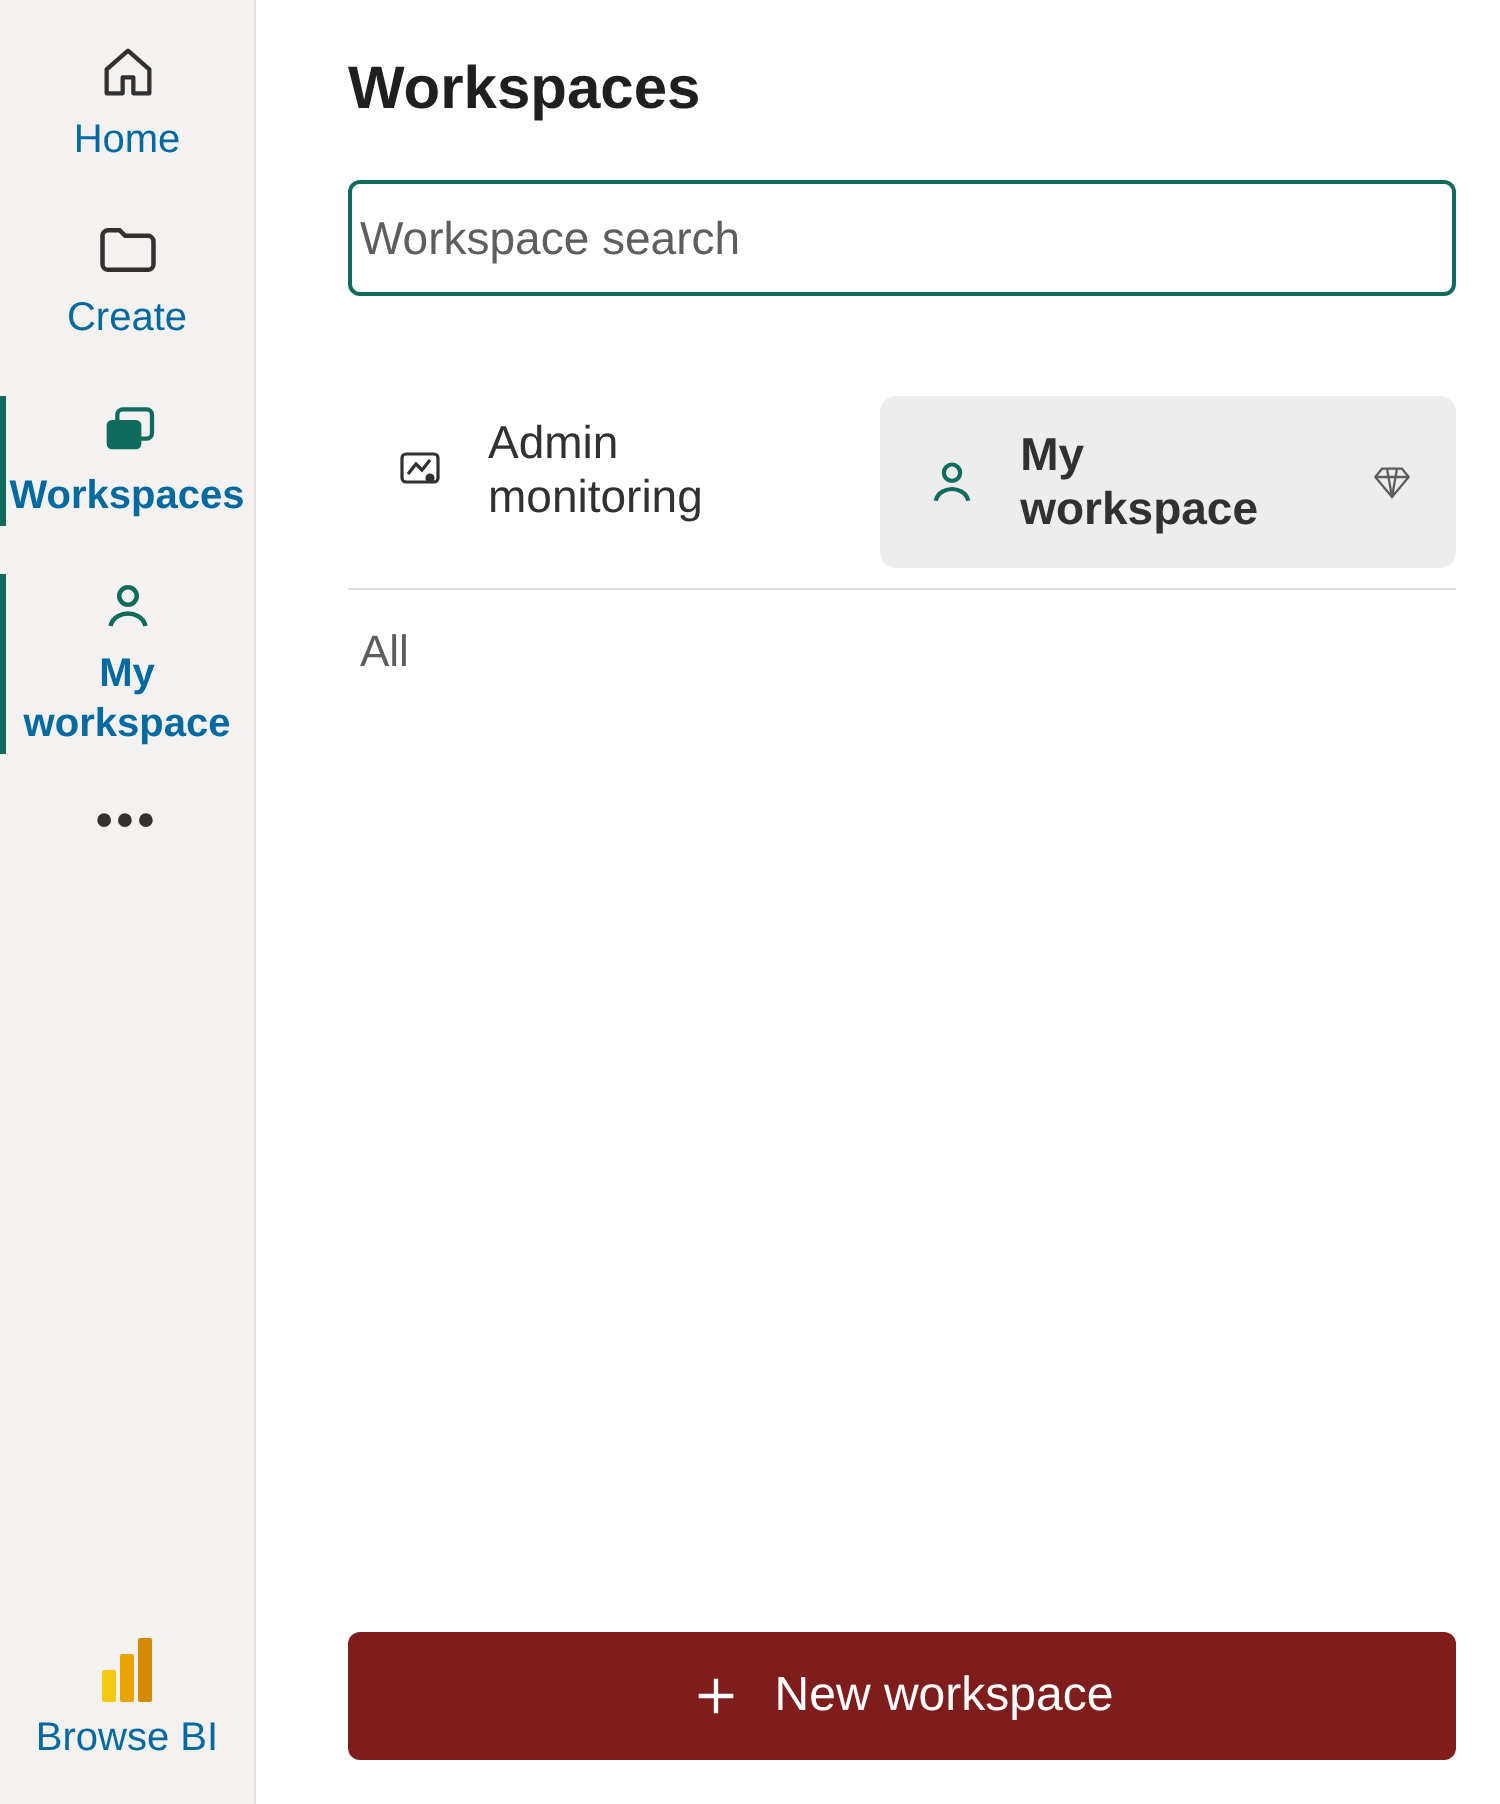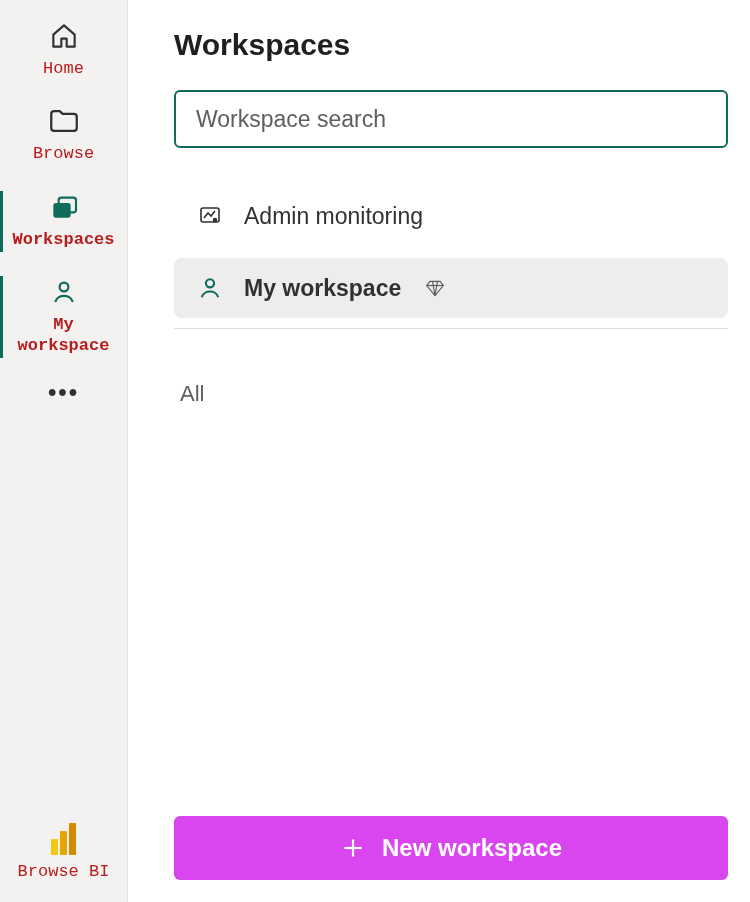--- a/index.html
+++ b/index.html
@@ -43,25 +43,24 @@
       position: relative;
     }
     .nav-item .icon-wrap {
       height: 36px;
       display: flex;
       align-items: center;
       justify-content: center;
       margin-bottom: 4px;
     }
     .nav-item .label {
-      font-size: 17px;
+      font-size: 20px;
       text-align: center;
       line-height: 1.25;
-      color: #b91c1c;
-      font-family: Liberation Mono, monospace;
+      color: #0369a1;
     }
     .nav-item.active {
       font-weight: 600;
     }
     .nav-item.active::before {
       content: "";
       position: absolute;
       left: 0;
       top: 12px;
       bottom: 12px;
@@ -93,32 +92,32 @@
       font-size: 30px;
       font-weight: 700;
       color: #201f1e;
       margin-bottom: 28px;
     }
     .search-input {
       width: 100%;
       height: 58px;
       border: 2px solid #0f6b5c;
       border-radius: 6px;
-      padding: 0 20px;
+      padding: 0 4px;
       font-size: 23px;
       color: #701a75;
       outline: none;
       margin-bottom: 38px;
     }
     .search-input::placeholder {
       color: #605e5c;
     }
     .ws-list {
       display: flex;
-      flex-direction: column;
+      flex-direction: row;
     }
     .ws-row {
       display: flex;
       align-items: center;
       gap: 20px;
       padding: 16px 22px;
       border-radius: 8px;
       cursor: pointer;
       color: #323130;
     }
@@ -152,34 +151,33 @@
     .divider {
       border: none;
       border-top: 1px solid #e1dfdd;
       margin-top: 10px;
       margin-bottom: 18px;
     }
     .section-label {
       font-size: 22px;
       color: #605e5c;
       padding-left: 6px;
-      margin-top: 34px;
     }
     .spacer {
       flex: 1;
     }
     .new-ws-btn {
       width: 100%;
       height: 64px;
-      background: #d946ef;
+      background: #7f1d1d;
       color: #ffffff;
       border: none;
       border-radius: 6px;
       font-size: 24px;
-      font-weight: 700;
+      font-weight: 400;
       display: flex;
       align-items: center;
       justify-content: center;
       gap: 16px;
       cursor: pointer;
     }
     .new-ws-btn .plus {
       display: flex;
       align-items: center;
     }
@@ -213,21 +211,21 @@
       <span class="label">Home</span>
     </div>
 
 
     <div class="nav-item">
       <span class="icon-wrap">
         <svg width="34" height="34" viewBox="0 0 24 24" fill="none" stroke="#323130" stroke-width="1.6">
           <path d="M3 7 a2 2 0 0 1 2-2 h4 l2 2 h8 a2 2 0 0 1 2 2 v8 a2 2 0 0 1-2 2 H5 a2 2 0 0 1-2-2 Z"></path>
         </svg>
       </span>
-      <span class="label">Browse</span>
+      <span class="label">Create</span>
     </div>
 
 
     <div class="nav-item active">
       <span class="icon-wrap">
         <svg width="32" height="32" viewBox="0 0 24 24">
           <rect x="8" y="5" width="13" height="11" rx="2" fill="none" stroke="#0f6b5c" stroke-width="1.6"></rect>
           <rect x="4" y="9" width="13" height="11" rx="2" fill="#0f6b5c"></rect>
         </svg>
       </span>

